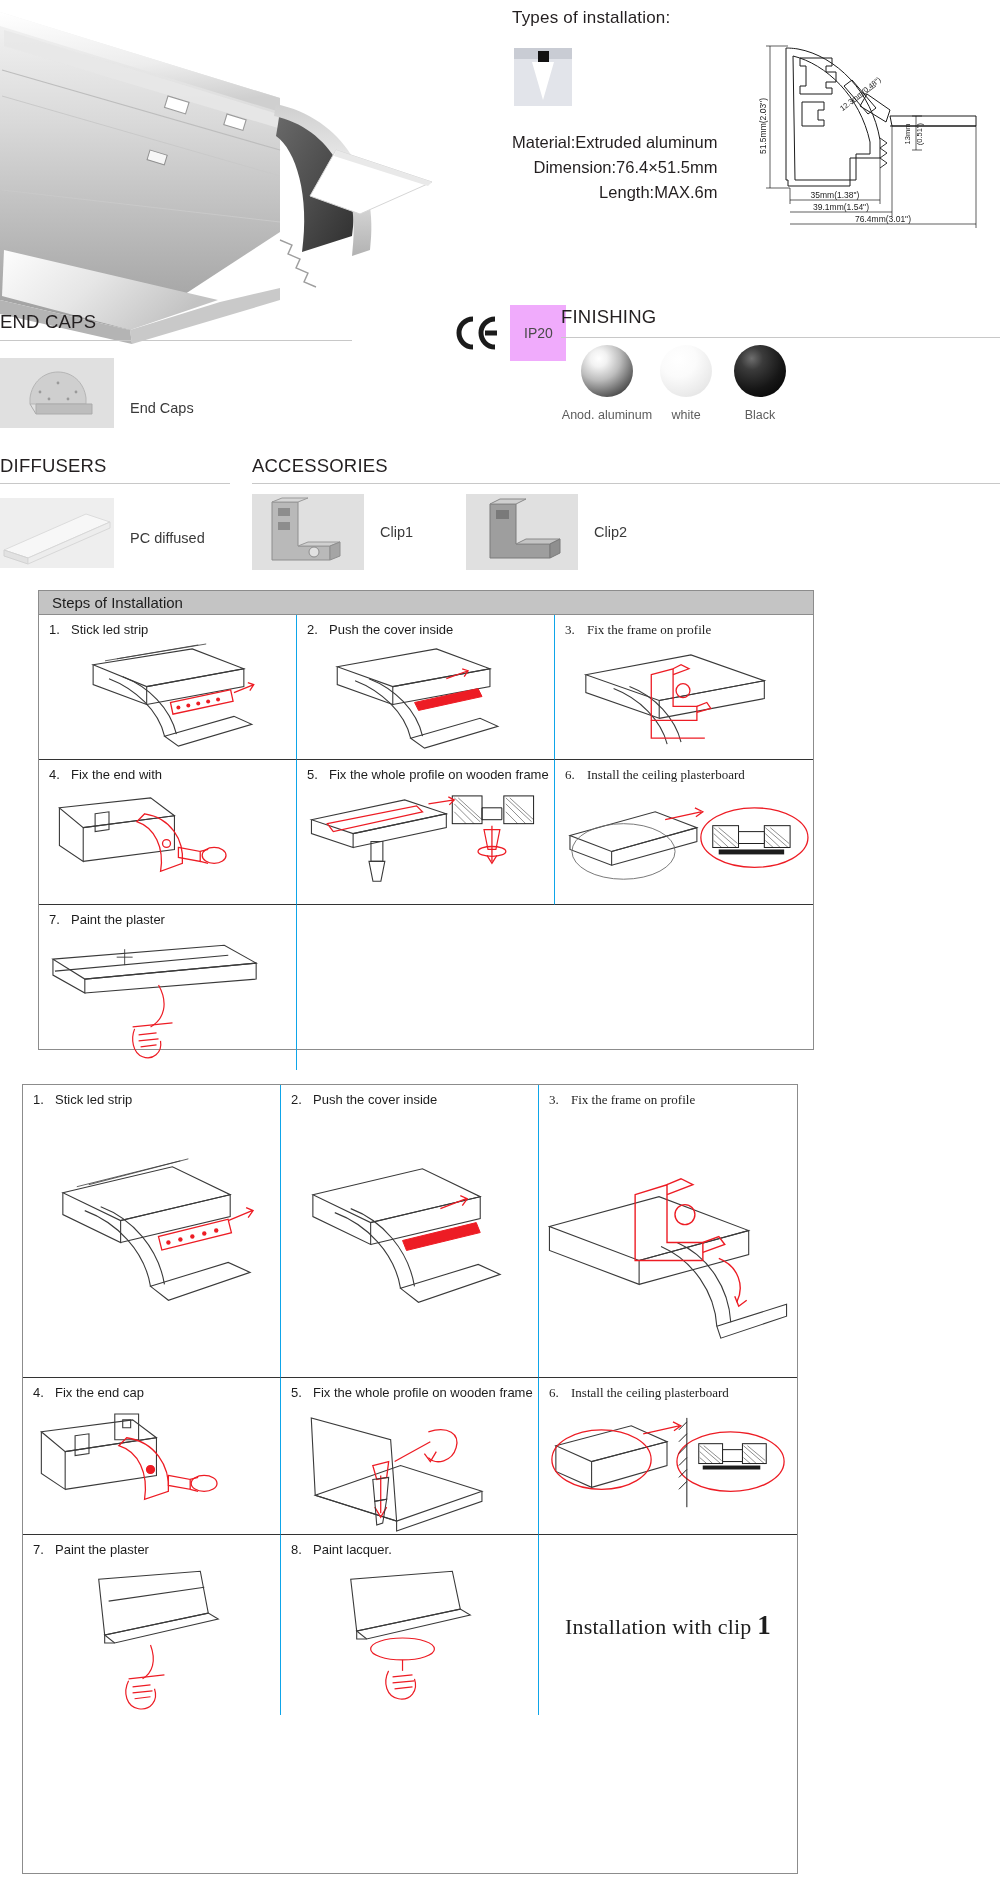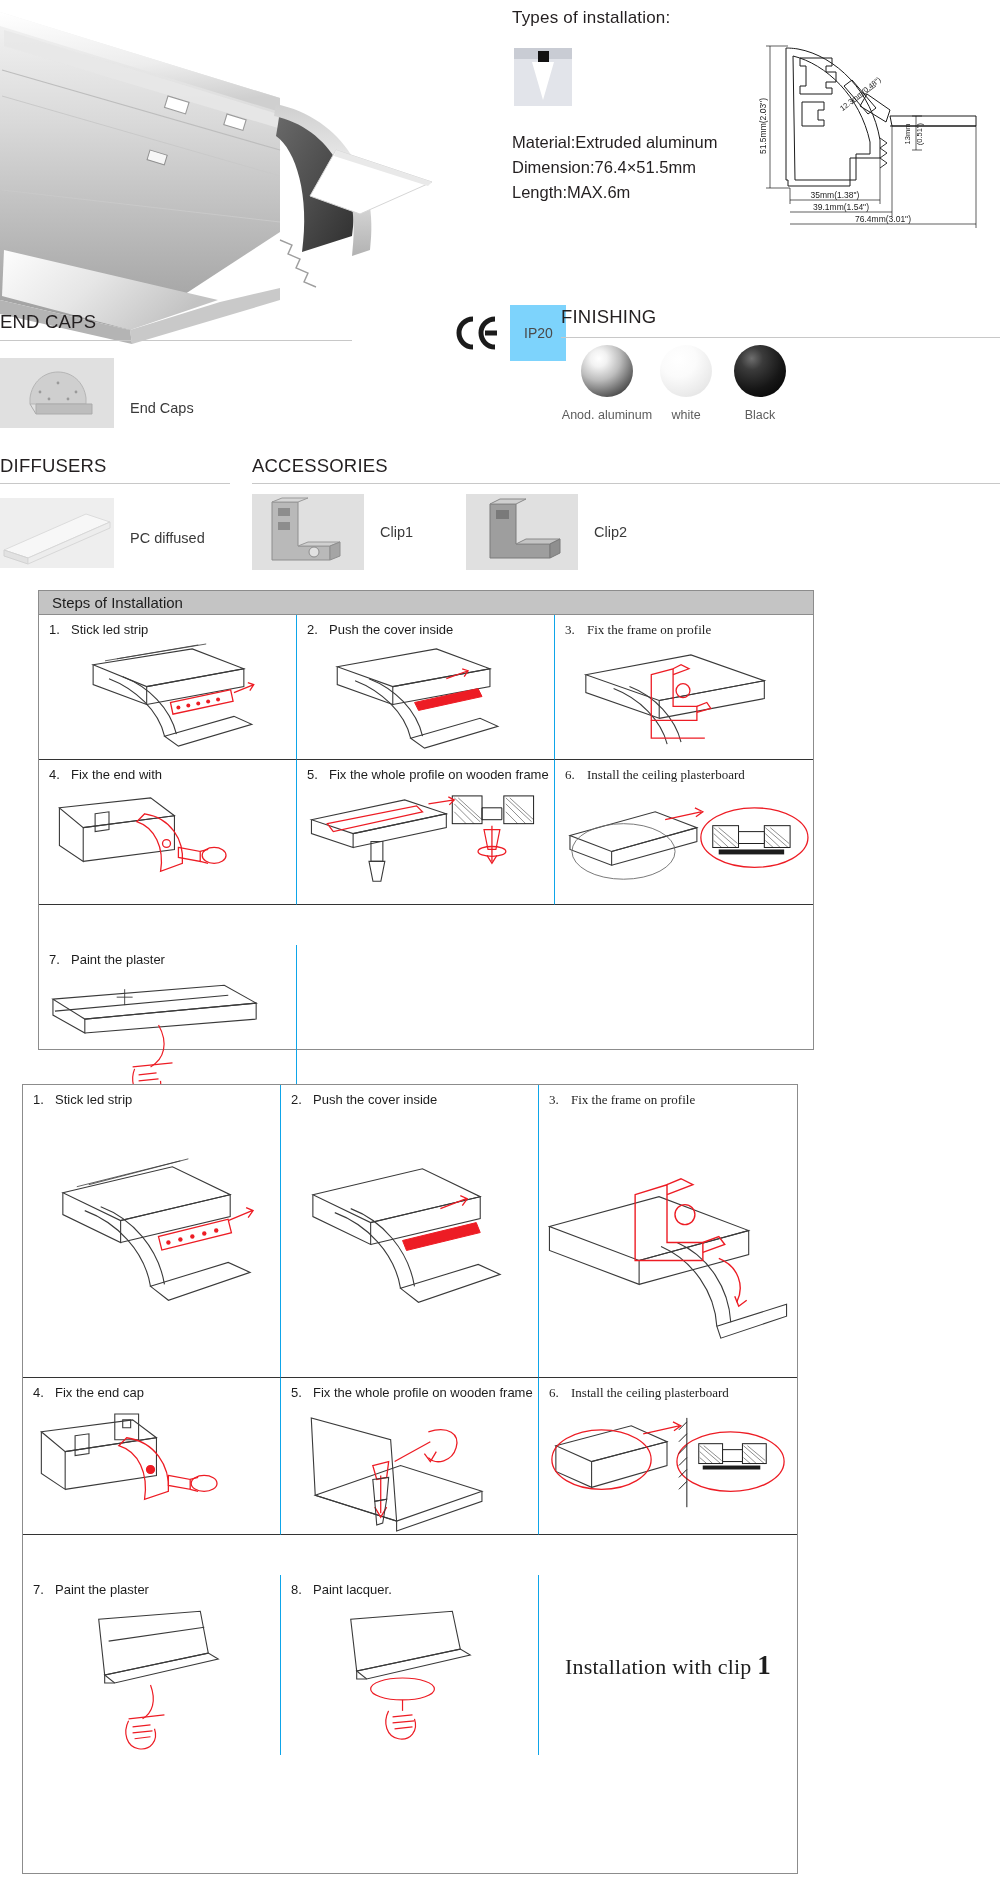--- a/index.html
+++ b/index.html
@@ -11,21 +11,21 @@
     width: 1000px;
     height: 1894px;
     position: relative;
     font-family: "Liberation Sans", sans-serif;
     color: #231f20;
     overflow: hidden;
   }
   .page { position: relative; width: 1000px; height: 1894px; }
 
   
-  .hero { position: absolute; left: 0; top: 0; width: 944px; height: 400px; }
+  .hero { position: absolute; left: 0; top: 0; width: 944px; height: 400px; text-align: right; }
 
   .hero-render {
     position: absolute; left: -20px; top: 0px; width: 520px; height: 390px;
   }
   .hero-render svg { display: block; }
 
   .types-title {
     position: absolute; left: 512px; top: 8px;
     font-size: 17px; letter-spacing: .2px; color: #231f20;
   }
@@ -54,21 +54,21 @@
   }
 
   
   .tech-draw { position: absolute; left: 740px; top: 30px; width: 260px; height: 200px; }
   .tech-draw svg { display: block; }
 
   
   .cert-row { position: absolute; left: 448px; top: 305px; }
   .cert-box {
     display: inline-block; vertical-align: top;
-    width: 56px; height: 56px; background: #7dd3fc; position: relative;
+    width: 56px; height: 56px; background: #f0abfc; position: relative;
     margin-right: 2px;
   }
   .cert-box.ce { background: #ffffff; }
   .ce-mark { position: absolute; left: 7px; top: 10px; }
   .ip-text {
     position: absolute; left: 0; top: 0; width: 56px; height: 56px;
     display: flex; align-items: center; justify-content: center;
     font-size: 14px; color: #4a4a4a;
   }
 
@@ -116,21 +116,21 @@
     display: flex; align-items: center; padding-left: 13px;
     font-size: 15px; color: #1d1d1d; box-sizing: border-box;
   }
   .steps-grid { display: flex; flex-wrap: wrap; }
   .cell {
     box-sizing: border-box; position: relative;
     border-right: 1px solid #0ea5e9; border-bottom: 1px solid #333;
     overflow: hidden;
   }
   .cell.nb-r { border-right: none; font-family: Liberation Serif, serif; }
-  .cell.nb-b { border-bottom: none; margin-top: 40px; }
+  .cell.nb-b { border-bottom: none; }
   .cell-head {
     position: absolute; left: 10px; top: 7px;
     font-size: 13px; color: #1d1d1d; white-space: nowrap;
   }
   .cell-head .num { display: inline-block; width: 22px; }
   .cell-art { position: absolute; left: 0; top: 26px; right: 0; bottom: 0; }
   .cell-art svg { display: block; width: 100%; height: 100%; }
   .clip-final {
     position: absolute; left: 0; right: 0; top: 50%; transform: translateY(-50%);
     text-align: center; font-size: 22px; color: #1d1d1d; letter-spacing: .2px;

